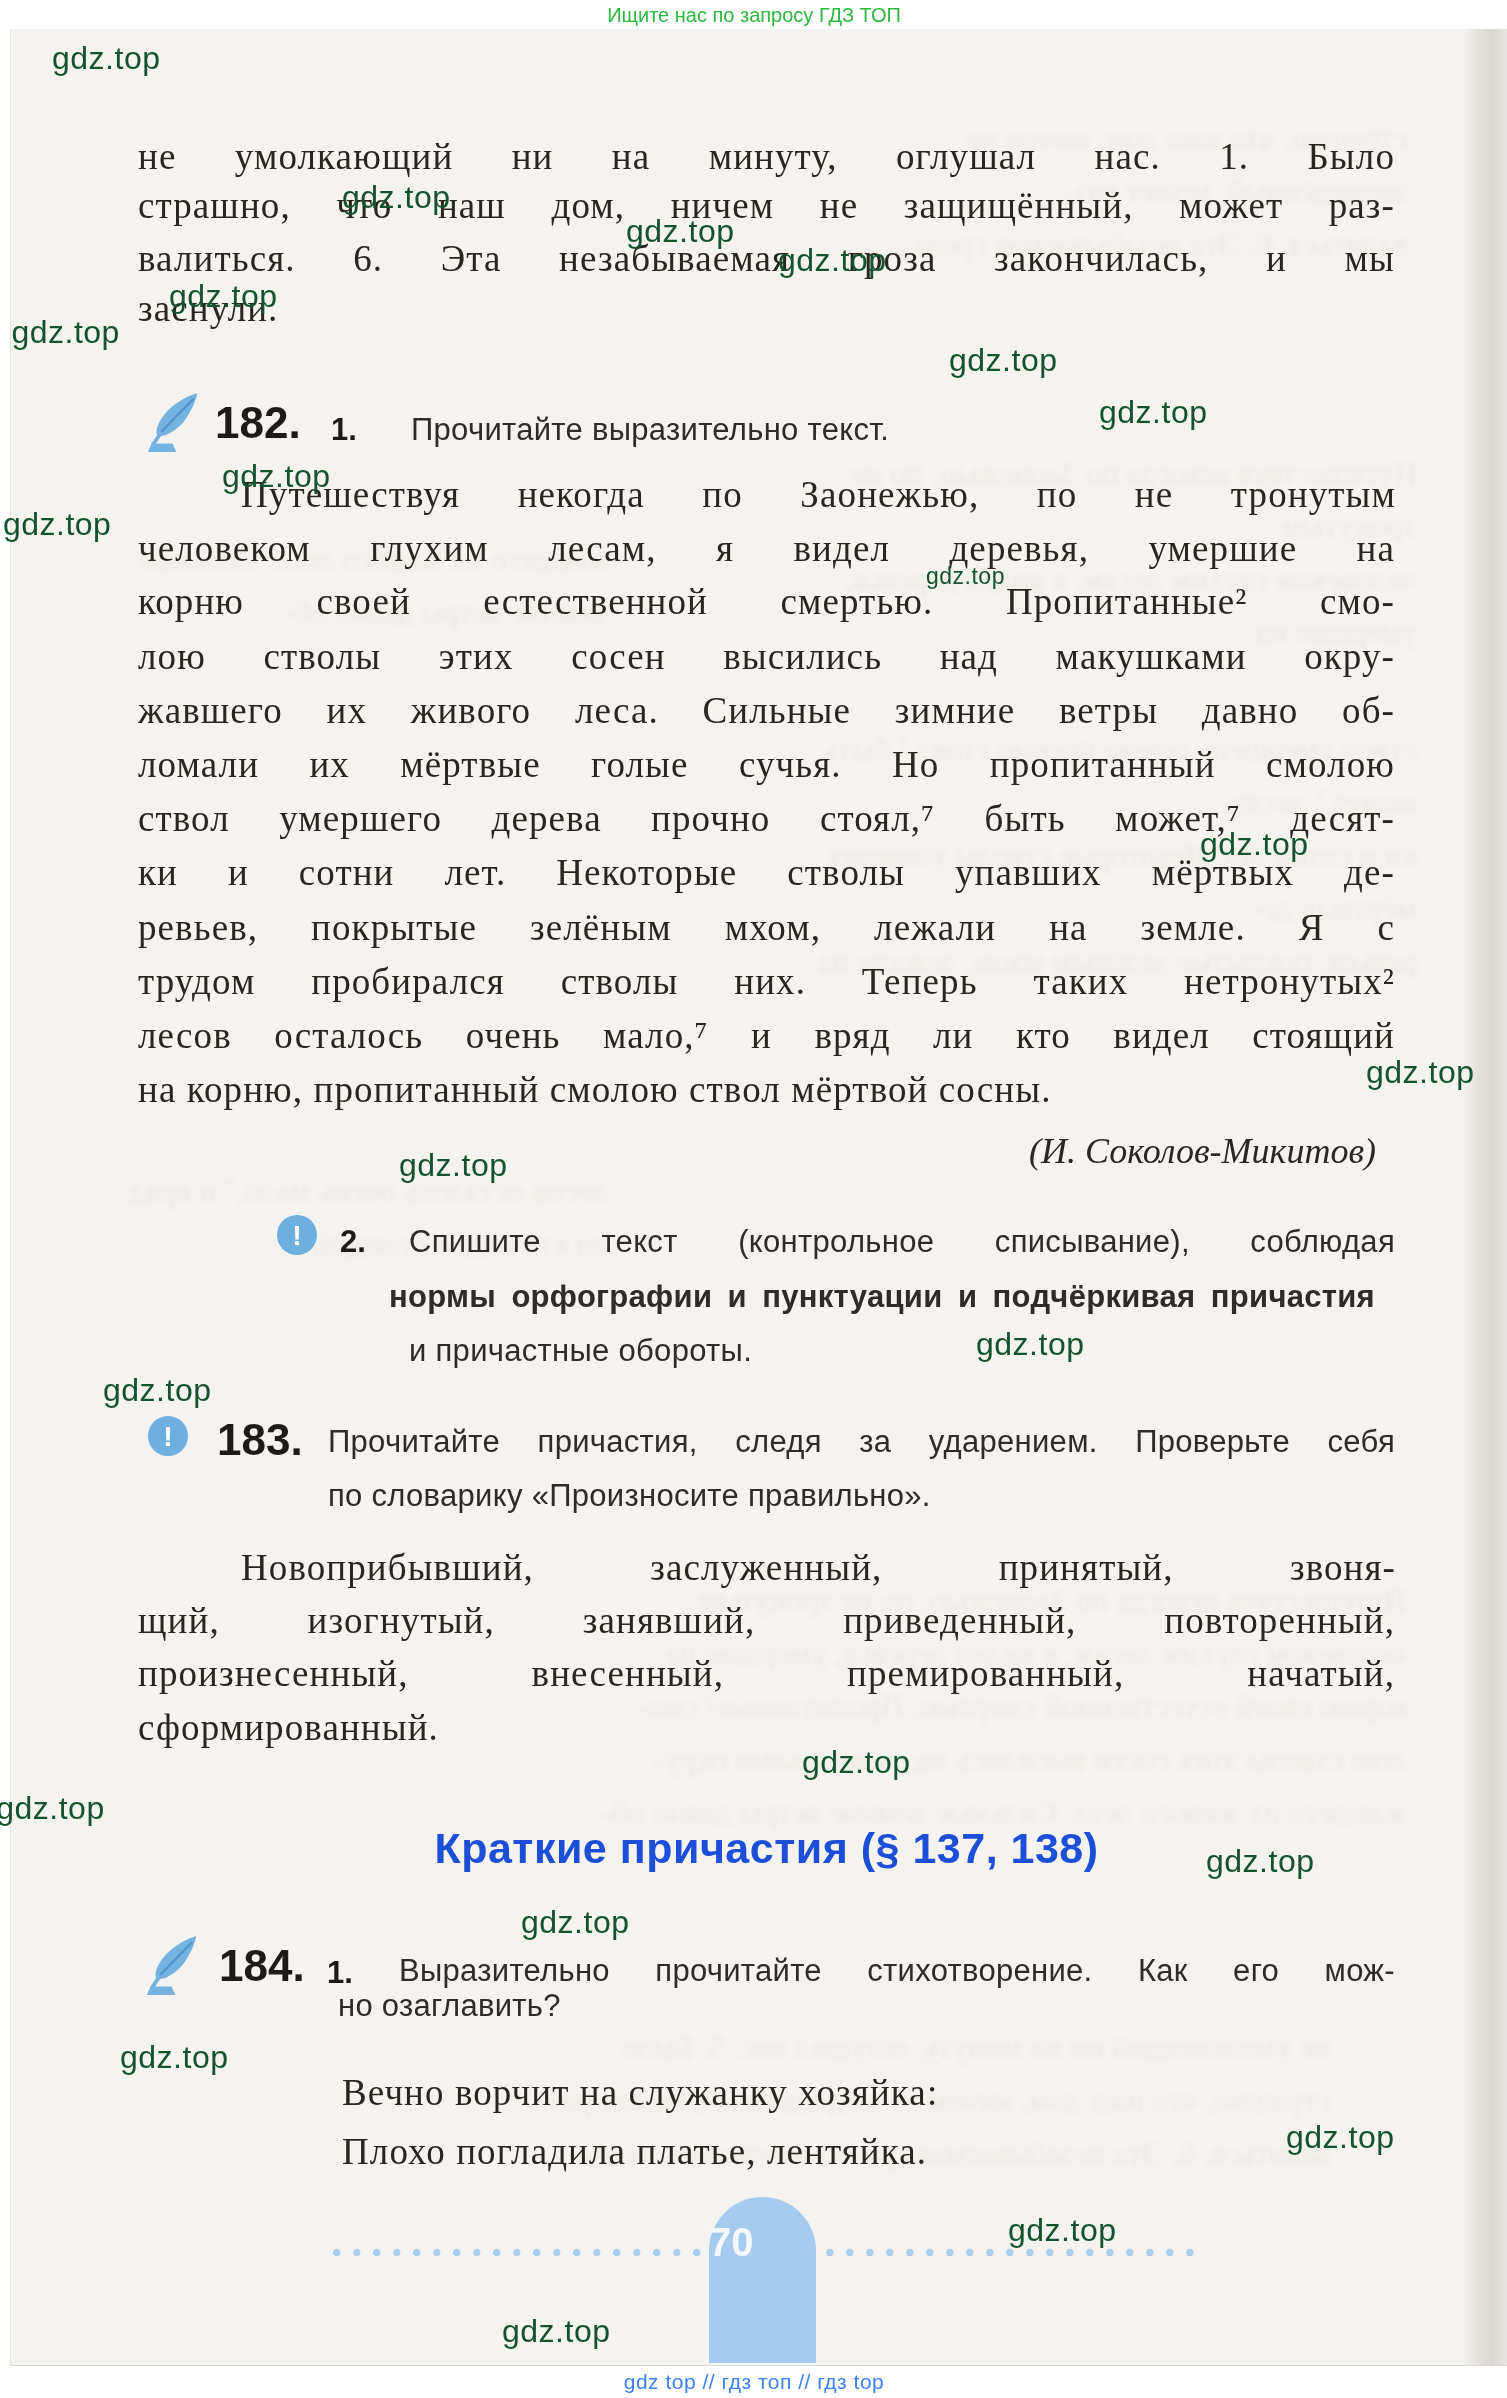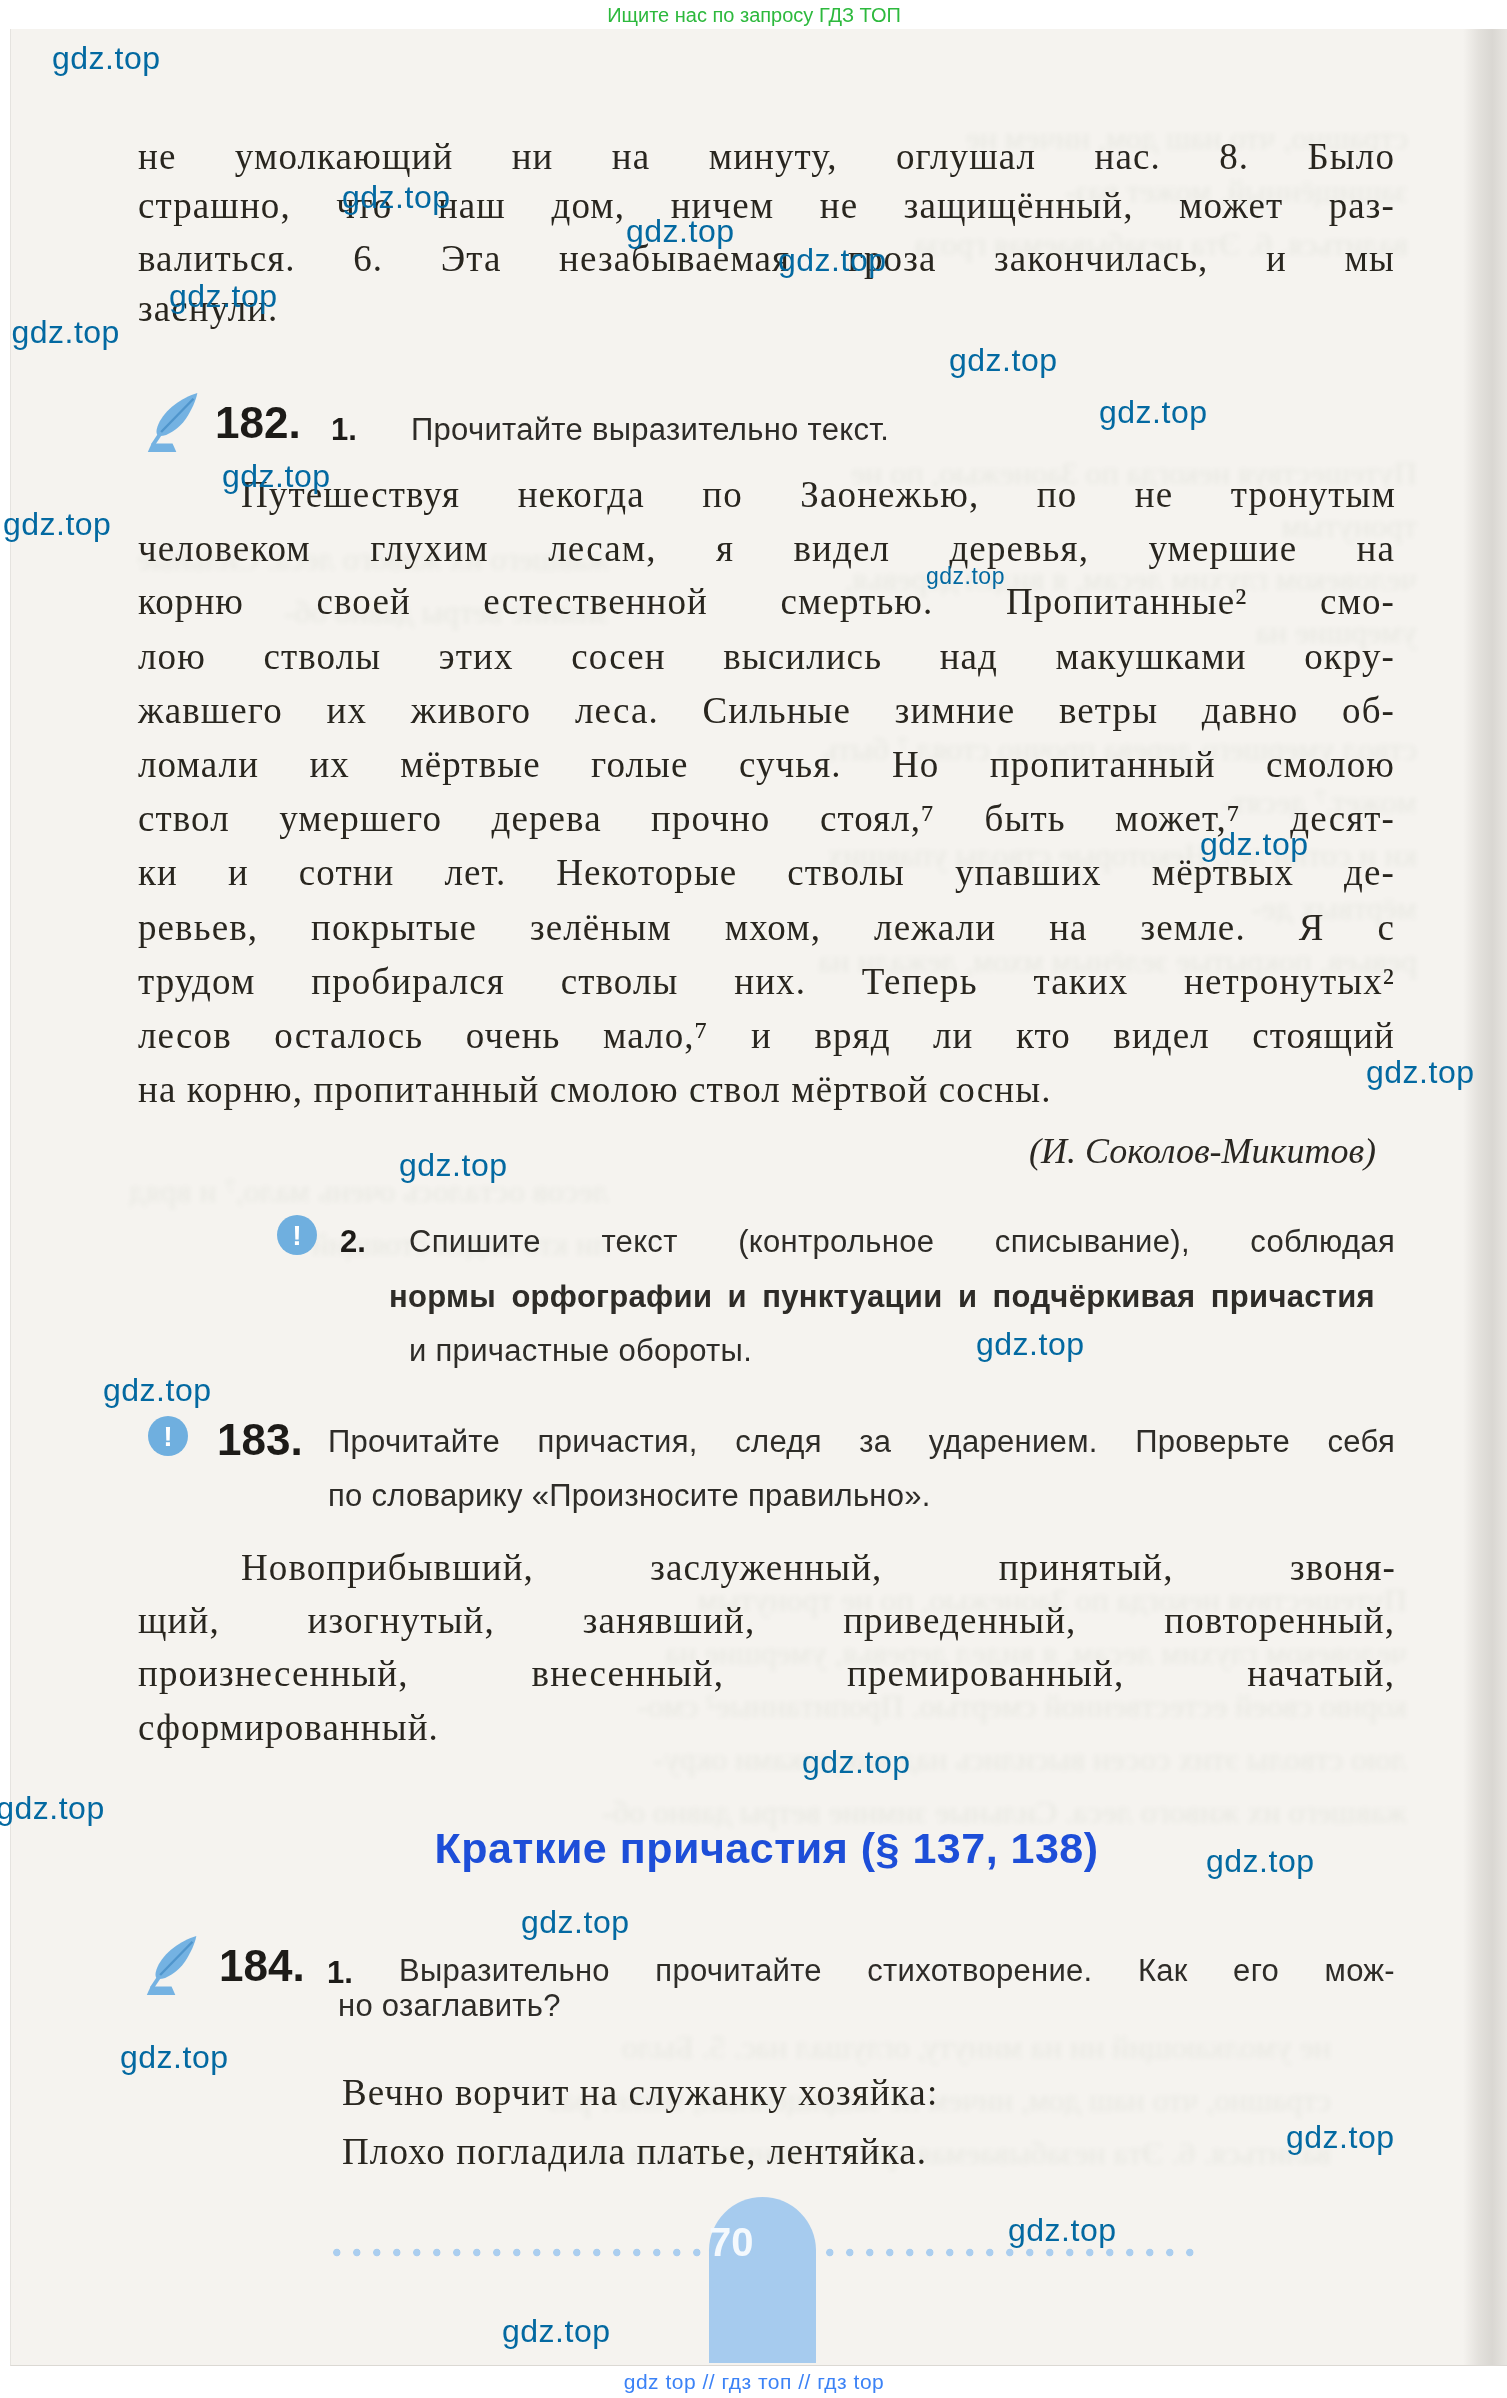--- a/index.html
+++ b/index.html
@@ -27,21 +27,21 @@
   .pnum{position:absolute;font-size:31px;font-weight:bold;color:#1d1b18;line-height:46px;}
   .heading{position:absolute;left:138px;top:1824px;width:1257px;text-align:center;
        font-size:43px;font-weight:bold;color:#1d4ed8;letter-spacing:0.5px;}
   .attr{position:absolute;left:138px;top:1130px;width:1238px;text-align:right;
        font-family:"Liberation Serif","DejaVu Serif",serif;font-style:italic;font-size:36px;color:#2a2722;}
   
   .excl{position:absolute;width:40px;height:40px;border-radius:50%;background:#6fafdf;
         color:#ffffff;font-weight:bold;font-size:28.5px;text-align:center;line-height:40px;}
   .quill{position:absolute;width:59px;height:63px;}
   
-  .wm{position:absolute;font-size:32px;color:#0369a1;letter-spacing:0.5px;white-space:nowrap;}
+  .wm{position:absolute;font-size:32px;color:#14532d;letter-spacing:0.5px;white-space:nowrap;}
   .wm.small{font-size:23px;}
   
   .bleed{position:absolute;transform:scaleX(-1);filter:blur(2.9px);opacity:.07;color:#4f6a45;
          font-family:"Liberation Serif","DejaVu Serif",serif;font-size:32px;line-height:53px;
          overflow:hidden;pointer-events:none;}
   
   .badge{position:absolute;left:709px;top:2197px;width:107px;height:166px;
          background:#a6cbee;border-radius:55px 55px 0 0;text-align:left;}
   .badge span{display:inline-block;margin-top:23px;font-size:40px;font-weight:bold;color:#f4f9fd;}
   .dots{position:absolute;top:2248px;height:8.6px;width:373px;
@@ -86,21 +86,21 @@
       <div>корню своей естественной смертью. Пропитанные² смо-</div>
       <div>лою стволы этих сосен высились над макушками окру-</div>
       <div>жавшего их живого леса. Сильные зимние ветры давно об-</div>
   </div>
   <div class="bleed" style="left:285px;top:2021px;width:1046px;height:162px;">
     <div>не умолкающий ни на минуту, оглушал нас. 5. Было</div>
       <div>страшно, что наш дом, ничем не защищённый, может раз-</div>
       <div>валиться. 6. Эта незабываемая гроза закончилась, и мы</div>
   </div>
 
-  <div class="sline jus" style="left:138px;top:130px;width:1257px;">не умолкающий ни на минуту, оглушал нас. 8. Было</div>
+  <div class="sline jus" style="left:138px;top:130px;width:1257px;">не умолкающий ни на минуту, оглушал нас. 1. Было</div>
   <div class="sline jus" style="left:138px;top:179px;width:1257px;">страшно, что наш дом, ничем не защищённый, может раз-</div>
   <div class="sline jus" style="left:138px;top:232px;width:1257px;">валиться. 6. Эта незабываемая гроза закончилась, и мы</div>
   <div class="sline" style="left:138px;top:282px;width:1257px;">заснули.</div>
 
   <svg class="quill" style="left:144px;top:391px;" viewBox="0 0 62 66">
     <path d="M56 2 C40 7 22 19 15 35 C12.5 41 12.5 45 15 47 C21 49 36 41 44 29 C50 20 55 9 56 2 Z" fill="#74b2e2"></path>
     <path d="M52 8 L18 43" stroke="#4f95cc" stroke-width="2.5" fill="none"></path>
     <path d="M17 45 L9 57" stroke="#74b2e2" stroke-width="4" fill="none"></path>
     <path d="M8 55 L30 55 L34 64 L4 64 Z" fill="#74b2e2"></path>
   </svg>

